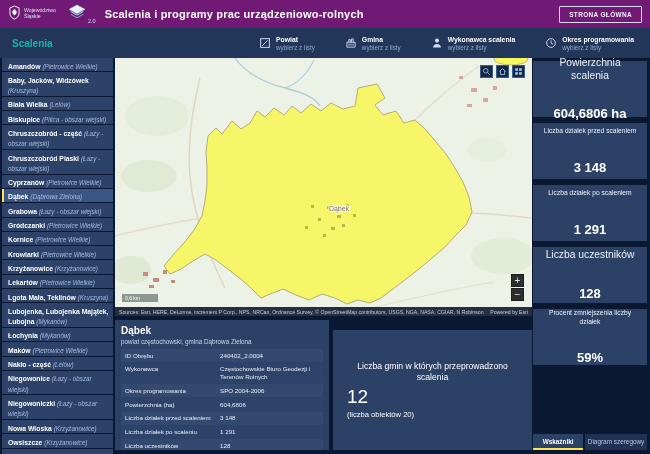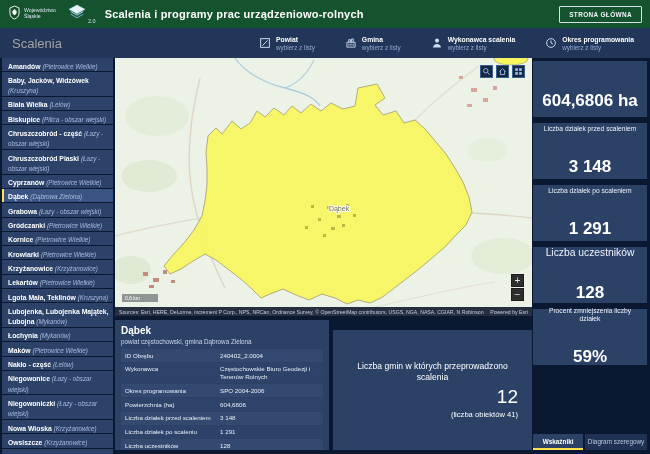--- a/index.html
+++ b/index.html
@@ -1,37 +1,37 @@
 <!DOCTYPE html>
 <html><head>
 <meta charset="utf-8">
 <style>
   * { box-sizing: border-box; margin: 0; padding: 0; }
   html,body { width:650px; height:454px; overflow:hidden; }
   body { font-family:"Liberation Sans", sans-serif; background:#0b1831; }
   .app { position:relative; width:650px; height:454px; background:#0b1831; overflow:hidden; }
 
   
-  .topbar { position:absolute; top:0; left:0; right:0; height:28px; background:#14532d;
+  .topbar { position:absolute; top:0; left:0; right:0; height:28px; background:#701a75;
             display:flex; align-items:center; padding:0 8px; gap:9px; }
   .crest { display:flex; align-items:center; gap:3px; }
   .crest svg { width:13px; height:15px; }
   .crest-text { font-size:5.2px; color:#dbe4f2; width:34px; line-height:1.15; }
   .orsip { display:flex; align-items:flex-end; gap:1px; }
   .orsip svg { width:20px; height:16px; }
   .orsip-ver { font-size:5.5px; color:#cfe2f2; }
   .app-title { font-size:11px; font-weight:bold; color:#ffffff; letter-spacing:.2px; }
   .home-btn { margin-left:auto; background:transparent; border:1px solid #d7dfec; color:#f2f5fa;
               font-size:6.4px; font-weight:bold; padding:4px 9px; letter-spacing:.4px; border-radius:1px;
               font-family:"Liberation Sans",sans-serif; cursor:pointer; }
 
   
   .filterbar { position:absolute; top:28px; left:0; right:0; height:30px; background:#22365a;
                display:flex; align-items:center; padding:0 12px; }
-  .section-title { font-size:13px; color:#a3a3a3; font-weight:normal; }
+  .section-title { font-size:10px; color:#14b8a6; font-weight:bold; }
   .filters { margin-left:auto; display:flex; gap:30px; margin-right:4px; }
   .filter { display:flex; align-items:center; gap:5px; cursor:pointer; }
   .f-icon { width:12px; height:12px; color:#cfdcf0; flex:0 0 auto; }
   .f-icon svg { width:12px; height:12px; display:block; }
   .f-label { display:block; font-size:6.8px; font-weight:bold; color:#ffffff; }
   .f-hint { display:block; font-size:6.3px; color:#93a9d0; margin-top:1px; }
 
   
   .sidebar { position:absolute; top:58px; left:2px; width:111px; bottom:0; overflow:hidden; }
   .side-item { background:#2c4269; margin-bottom:1px; padding:1.5px 3px 1.5px 4px;
@@ -65,33 +65,33 @@
   .dp-title { font-size:10px; font-weight:bold; color:#ffffff; }
   .dp-sub { font-size:6.3px; color:#ccd8ee; margin:2px 0 4px; }
   .d-row { display:flex; font-size:6.2px; padding:2.5px 4px; background:#33496f; margin-bottom:1px;
            color:#e9eff9; line-height:1.25; }
   .d-row:nth-child(even) { background:#2d4369; }
   .d-label { width:49%; padding-right:4px; }
   .d-value { width:51%; }
 
   
   .gmina-panel { position:absolute; left:333px; top:330px; width:199px; height:120px; background:#2b4166;
-                 display:flex; flex-direction:column; align-items:flex-end; justify-content:center;
+                 display:flex; flex-direction:column; align-items:flex-start; justify-content:center;
                  text-align:center; color:#ffffff; padding:0 14px; }
   .gp-title { font-size:8.6px; line-height:1.3; }
   .gp-value { font-size:19px; font-weight:normal; margin:3px 0 2px; }
   .gp-note { font-size:7.6px; }
 
   
   .statcol { position:absolute; left:533px; top:61px; width:114px; }
   .card { background:#2b4166; height:56px; margin-bottom:6px; display:flex; flex-direction:column;
           align-items:center; justify-content:center; text-align:center; color:#ffffff; padding:2px 7px; }
   .card-label { font-size:6.7px; color:#eef3fb; line-height:1.25; }
   .card.large .card-label { font-size:10.3px; }
-  .card-value { font-size:17px; font-weight:bold; margin-top:24px; }
+  .card-value { font-size:13px; font-weight:bold; margin-top:24px; }
   .tabs { position:absolute; left:533px; bottom:4px; width:114px; display:flex; gap:2px; }
   .tab { font-size:6.4px; padding:4px 2px 3px; text-align:center; background:#1f3254; color:#b9c6de;
          cursor:pointer; border-bottom:2px solid transparent; }
   .tab:first-child { flex:0 0 44%; }
   .tab:last-child { flex:1; }
   .tab.active { background:#2b4166; color:#ffffff; font-weight:bold; border-bottom:2px solid #ffe14d; }
 </style>
 </head>
 <body>
 
@@ -410,25 +410,26 @@
         <div class="d-row">
     <span class="d-label">Liczba uczestników</span>
     <span class="d-value">128</span>
   </div>
       </div>
   </div>
 
   <div class="gmina-panel">
     <div class="gp-title">Liczba gmin w których przeprowadzono scalenia</div>
     <div class="gp-value">12</div>
-    <div class="gp-note">(liczba obiektów 41)</div>
+    <div class="gp-note">(liczba obiektów 20)</div>
   </div>
 
   <div class="statcol">
       <div class="card large">
+    <div class="card-label">Powierzchnia scalenia</div>
     <div class="card-value">604,6806 ha</div>
   </div>
       <div class="card">
     <div class="card-label">Liczba działek przed scaleniem</div>
     <div class="card-value">3 148</div>
   </div>
       <div class="card">
     <div class="card-label">Liczba działek po scaleniem</div>
     <div class="card-value">1 291</div>
   </div>

